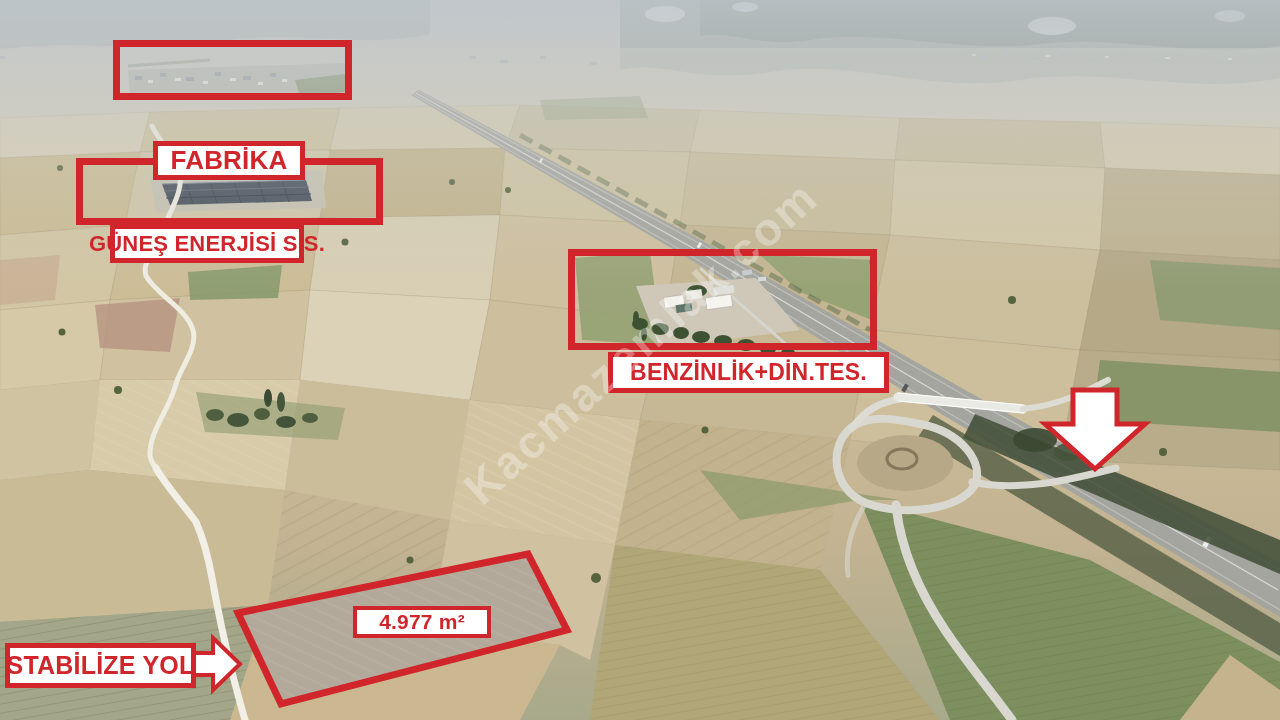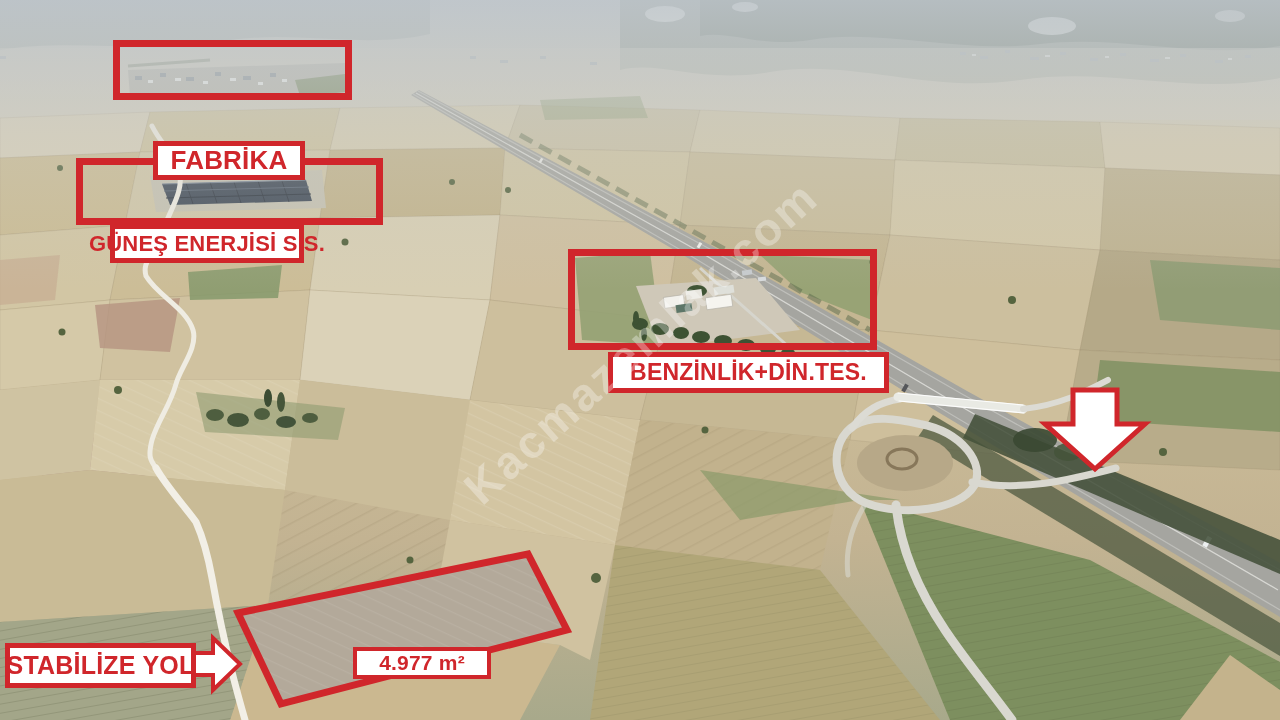--- a/index.html
+++ b/index.html
@@ -18,21 +18,21 @@
     white-space:nowrap;z-index:4;letter-spacing:0.2px;
   }
   #fabrika-region{left:113px;top:40px;width:239px;height:60px;}
   #fabrika-label{left:153px;top:101px;width:152px;height:39px;font-size:26px;margin-top:40px;}
   #gunes-region{left:76px;top:158px;width:307px;height:67px;}
   #gunes-label{left:110px;top:224px;width:194px;height:39px;font-size:22px;}
   #benzinlik-region{left:568px;top:249px;width:309px;height:101px;}
   #benzinlik-label{left:608px;top:352px;width:281px;height:41px;font-size:23px;}
   #bursa-label{left:952px;top:347px;width:290px;height:41px;font-size:24px;}
   #stabilize-label{left:5px;top:643px;width:191px;height:45px;font-size:25px;text-align:right;}
-  #area-label{left:353px;top:606px;width:138px;height:32px;font-size:21px;border-width:4px;margin-top:41px;}
+  #area-label{left:353px;top:606px;width:138px;height:32px;font-size:21px;border-width:4px;}
   .arrow-svg{position:absolute;z-index:3;}
   #overlay-shapes{position:absolute;left:0;top:0;z-index:2;pointer-events:none;}
   #watermark{
     position:absolute;left:291px;top:312px;width:700px;height:60px;z-index:5;
     display:flex;align-items:center;justify-content:center;
     transform:rotate(-42deg);transform-origin:50% 50%;
     font-size:46px;font-weight:bold;letter-spacing:3px;
     color:rgba(255,255,255,0.32);pointer-events:none;white-space:nowrap;
   }
 </style>

